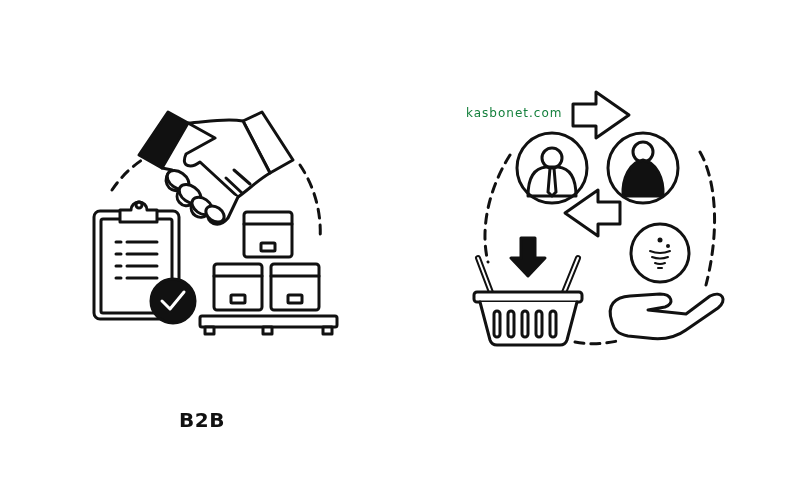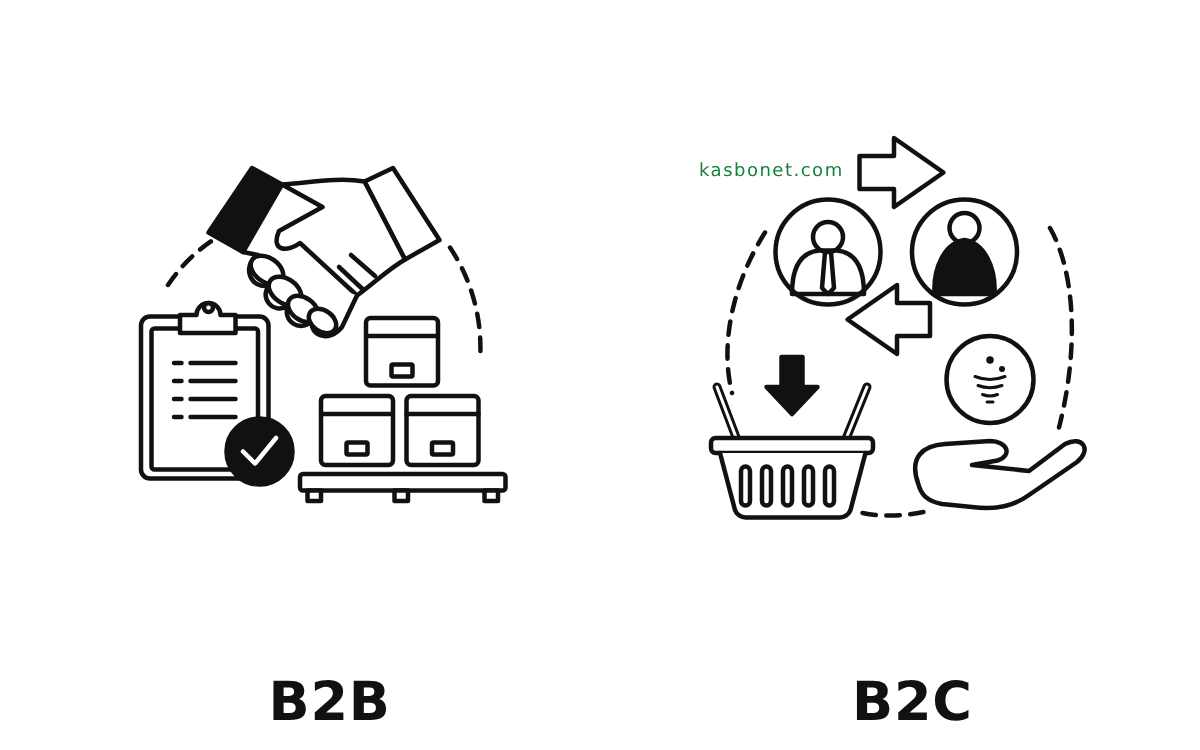--- a/index.html
+++ b/index.html
@@ -1,18 +1,18 @@
 <!DOCTYPE html>
 <html><head>
 <meta charset="utf-8">
 <style>
   html,body{margin:0;padding:0;background:#ffffff;}
   body{width:800px;height:500px;position:relative;overflow:hidden;font-family:"DejaVu Sans",sans-serif;}
   .stage{position:absolute;left:0;top:0;width:800px;height:500px;}
-  .label{position:absolute;font-family:"DejaVu Sans",sans-serif;font-weight:bold;font-size:36px;color:#111;letter-spacing:0.5px;margin-top:40px;}
+  .label{position:absolute;font-family:"DejaVu Sans",sans-serif;font-weight:bold;font-size:20px;color:#111;letter-spacing:0.5px;}
   .watermark{position:absolute;font-family:"DejaVu Sans",sans-serif;font-size:12px;color:#15803d;letter-spacing:1px;}
   svg{position:absolute;left:0;top:0;}
 </style>
 </head>
 <body>
 
 <div class="stage">
 <svg width="800" height="500" viewBox="0 0 800 500" xmlns="http://www.w3.org/2000/svg" fill="none" stroke="#111" stroke-width="3" stroke-linecap="round" stroke-linejoin="round">
 
   <g>
@@ -121,14 +121,13 @@
     <rect x="494" y="311" width="6" height="26" rx="3"></rect>
     <rect x="508" y="311" width="6" height="26" rx="3"></rect>
     <rect x="522" y="311" width="6" height="26" rx="3"></rect>
     <rect x="536" y="311" width="6" height="26" rx="3"></rect>
     <rect x="550" y="311" width="6" height="26" rx="3"></rect>
   </g>
 </svg>
 
 <div class="watermark" style="left:466px;top:106px;">kasbonet.com</div>
 <div class="label" style="left:179px;top:408px;">B2B</div>
-<div class="label" style="left:568px;top:408px;">B2C</div>
 </div>
 
 </body></html>

